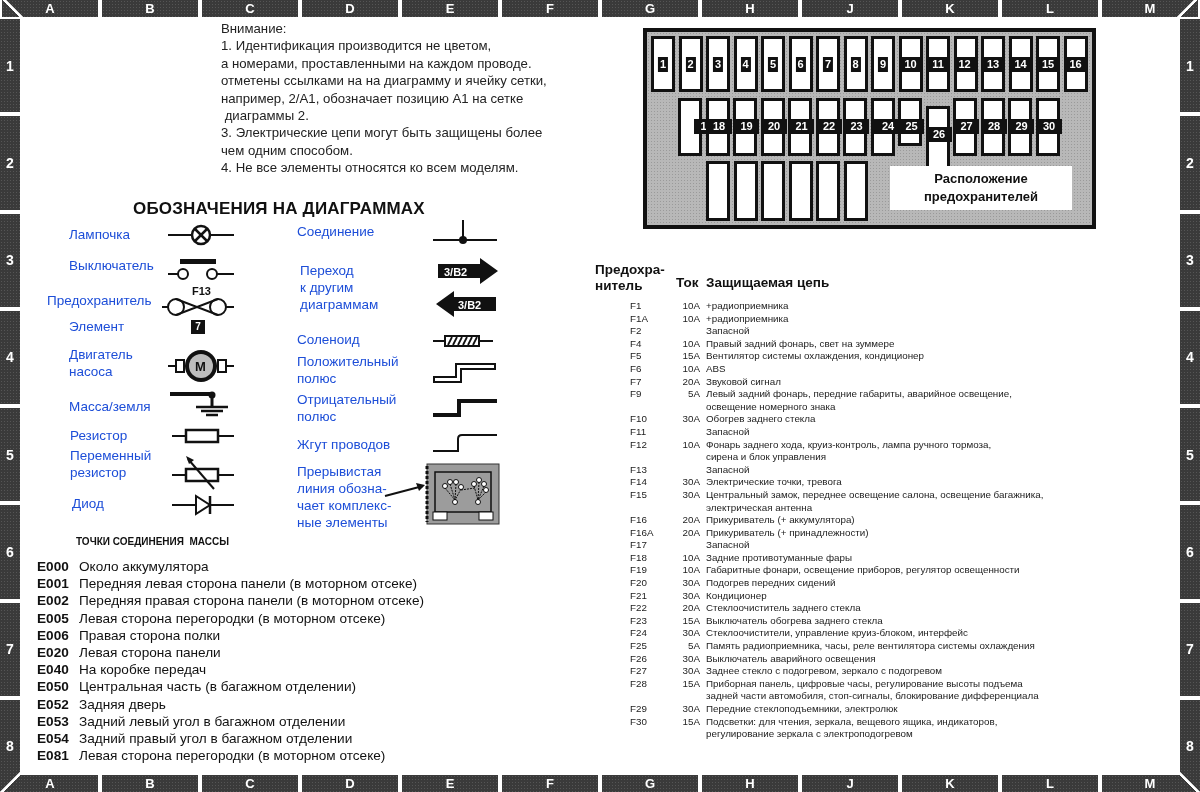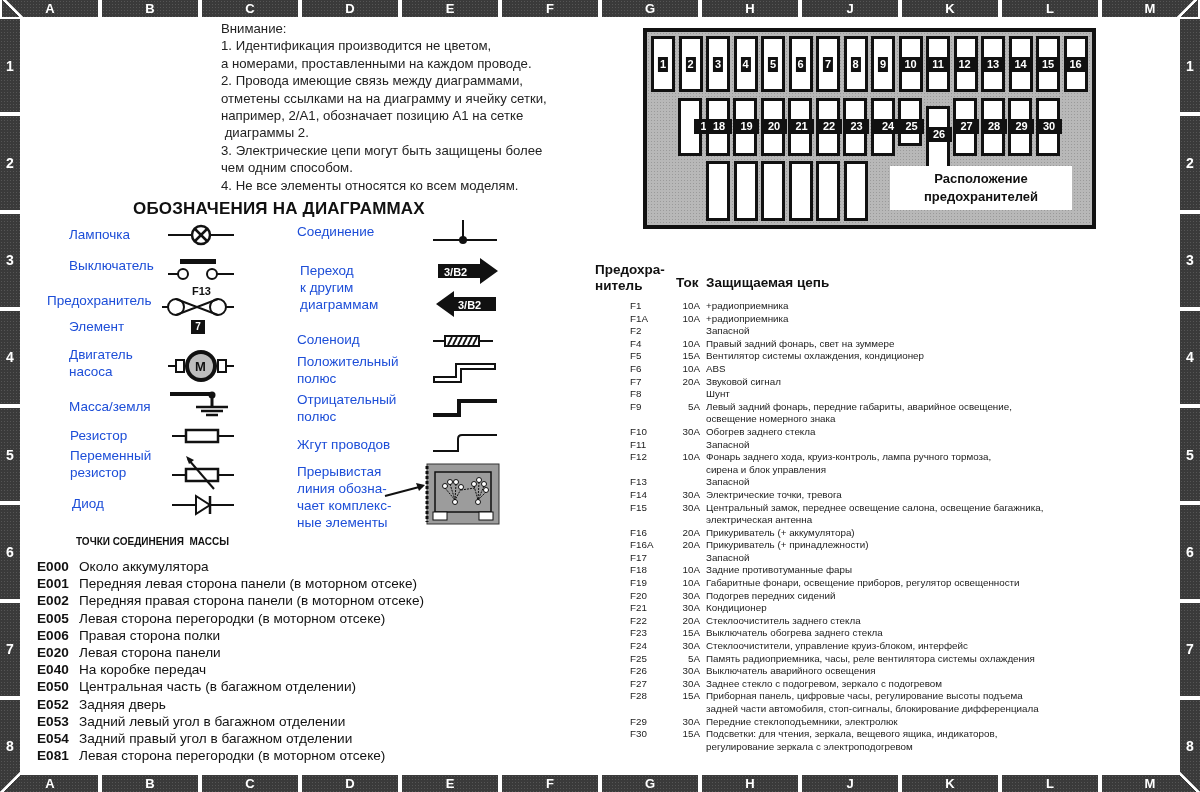--- a/index.html
+++ b/index.html
@@ -124,21 +124,20 @@
     <div class="row-cell" style="top: 408px; height: 93.25px;">5</div>
     <div class="row-cell" style="top: 505.25px; height: 93.25px;">6</div>
     <div class="row-cell" style="top: 602.5px; height: 93.25px;">7</div>
     <div class="row-cell" style="top: 699.75px; height: 93.25px;">8</div>
   </div>
 
 <div class="notes">
   <div>Внимание:</div>
   <div>1. Идентификация производится не цветом,</div>
   <div>а номерами, проставленными на каждом проводе.</div>
-  <div>2. Провода имеющие связь между диаграммами,</div>
   <div>отметены ссылками на на диаграмму и ячейку сетки,</div>
   <div style="white-space:pre">например, 2/A1, обозначает позицию A1 на сетке</div>
   <div style="white-space:pre"> диаграммы 2.</div>
   <div>3. Электрические цепи могут быть защищены более</div>
   <div>чем одним способом.</div>
   <div>4. Не все элементы относятся ко всем моделям.</div>
 </div>
 
 <div class="legend-title">ОБОЗНАЧЕНИЯ НА ДИАГРАММАХ</div>
 
@@ -431,25 +430,20 @@
       <span class="f">F6</span>
       <span class="a">10A</span>
       <span class="d">ABS</span>
     </div>
     <div class="r">
       <span class="f">F7</span>
       <span class="a">20A</span>
       <span class="d">Звуковой сигнал</span>
     </div>
     <div class="r">
-      <span class="f">F8</span>
-      <span class="a"></span>
-      <span class="d">Шунт</span>
-    </div>
-    <div class="r">
       <span class="f">F9</span>
       <span class="a">5A</span>
       <span class="d">Левый задний фонарь, передние габариты, аварийное освещение,</span>
     </div>
     <div class="r">
       <span class="f"></span>
       <span class="a"></span>
       <span class="d">освещение номерного знака</span>
     </div>
     <div class="r">

